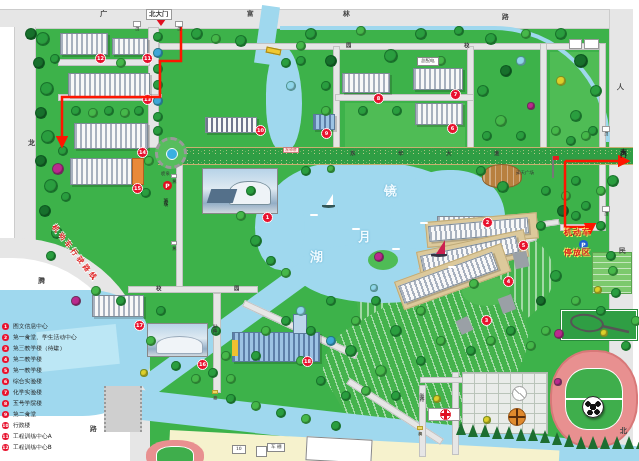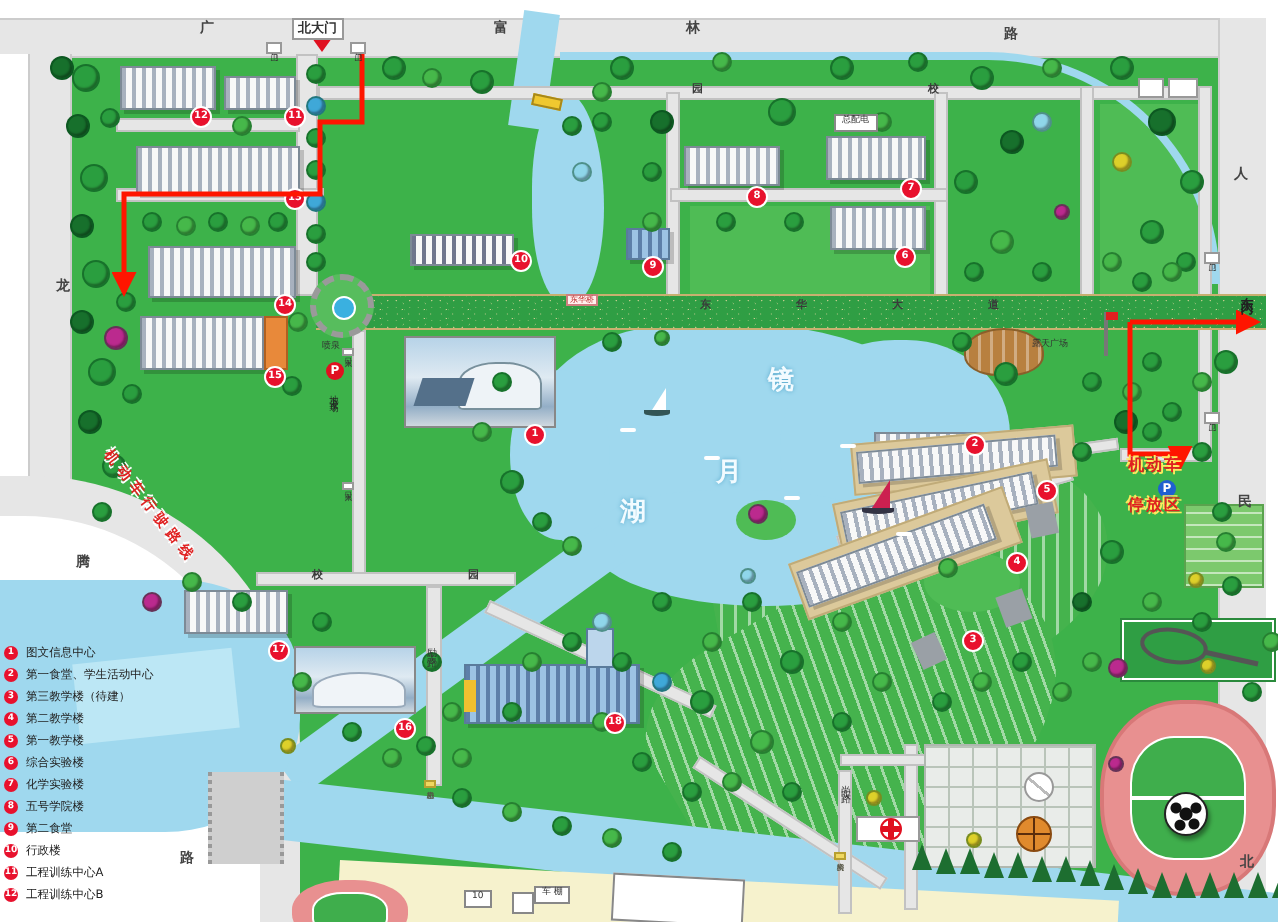--- a/index.html
+++ b/index.html
@@ -32,21 +32,21 @@
   .gate-sign{font-size:6.5px;font-weight:bold;background:#fff;border:1px solid #999;padding:1px 2px;}
   .gate-sign-v{font-size:6.5px;font-weight:bold;writing-mode:vertical-rl;letter-spacing:1px;color:#222;}
   .guard{font-size:3.8px;background:#fff;border:1px solid #999;padding:1px;writing-mode:vertical-rl;letter-spacing:1px;}
   .lake-char{font-size:13px;color:#f2fbff;font-weight:bold;text-shadow:0 0 2px #58a8cc;}
   .bridge-red{font-size:4px;color:#c03030;background:#fff0ee;border:1px solid #d08080;padding:0 1px;}
   .bridge-y{font-size:3.8px;color:#554;background:#f0d860;border:1px solid #b8a030;writing-mode:vertical-rl;padding:1px 0;}
   .tiny{font-size:4.5px;color:#333;}
   .sign-box{font-size:4.5px;color:#333;background:#fff;border:1px solid #888;padding:1px 3px;}
   .vpark{font-size:4.5px;color:#222;writing-mode:vertical-rl;letter-spacing:1px;}
   .ventry{font-size:3.8px;color:#333;background:#fff;border:1px solid #999;writing-mode:vertical-rl;padding:1px 0;}
-  .pk-red{font-size:8px;font-weight:bold;color:#e02020;text-shadow:1px 1px 0 #ffe95e,-1px -1px 0 #ffe95e;letter-spacing:1px;}
+  .pk-red{font-size:8px;font-weight:bold;color:#e02020;text-shadow:1px 1px 0 #ffe95e,-1px -1px 0 #ffe95e;letter-spacing:1px;font-family:Liberation Mono, monospace;}
   .route-label{font-size:7px;font-weight:bold;color:#e02020;text-shadow:1px 1px 0 #fff,-1px -1px 0 #fff;
      letter-spacing:3px;transform:rotate(52deg);transform-origin:left top;}
   .p-red{font-size:6px;font-weight:bold;color:#fff;background:#e01020;border-radius:50%;width:9px;height:9px;
      text-align:center;line-height:9px;padding:0;}
   .p-blue{font-size:6px;font-weight:bold;color:#fff;background:#2060d0;border-radius:50%;width:9px;height:9px;
      text-align:center;line-height:9px;padding:0;}
   .marker{position:absolute;width:9px;height:9px;border-radius:50%;background:#e8112d;border:1px solid #fff;
      color:#fff;font-size:5px;font-weight:bold;text-align:center;line-height:9px;box-sizing:content-box;z-index:40;}
   .tree{position:absolute;border-radius:50%;box-shadow:inset -1px -1px 1px rgba(0,0,0,.35);z-index:20;}
   .pine{position:absolute;width:0;height:0;border-left:5px solid transparent;border-right:5px solid transparent;

